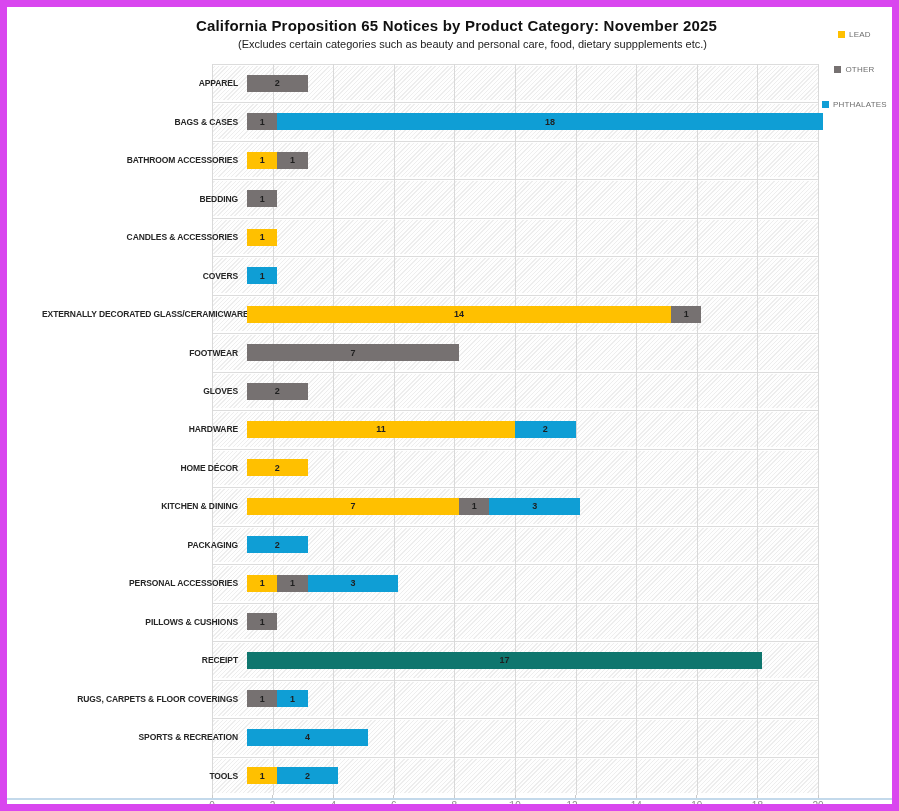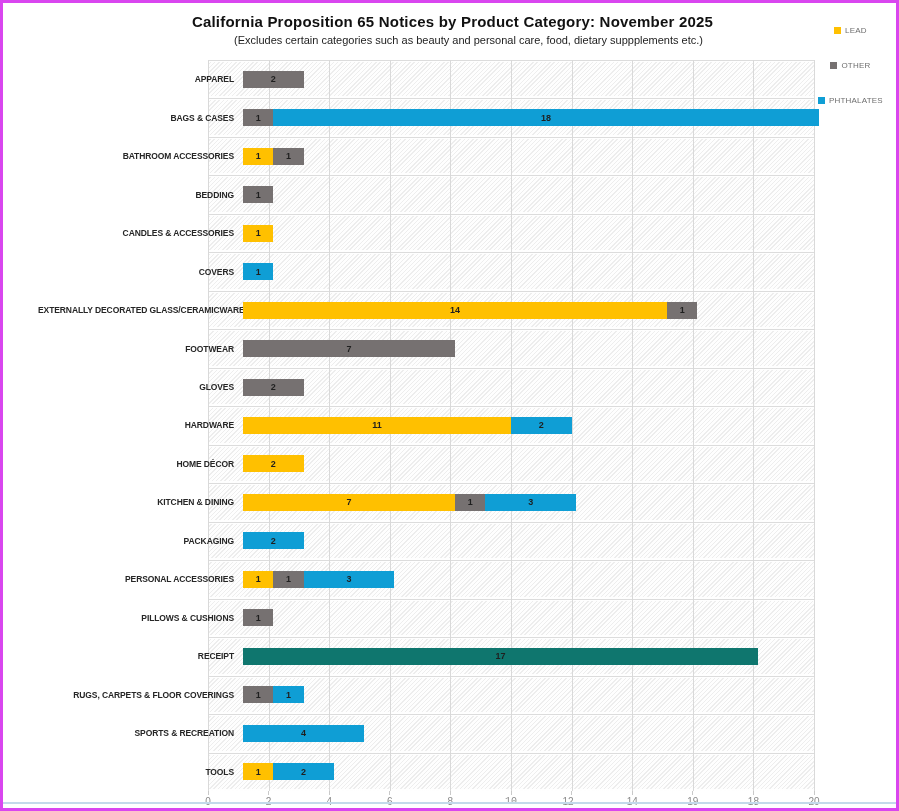--- a/index.html
+++ b/index.html
@@ -1,18 +1,18 @@
 <!DOCTYPE html>
 <html><head>
 <meta charset="utf-8">
 <style>
   html,body{margin:0;padding:0;background:#fff;font-family:"Liberation Sans",sans-serif;}
   #app{
     position:relative;width:899px;height:811px;box-sizing:border-box;
-    background:#ffffff;border:3px solid #d946ef;overflow:hidden;
+    background:#ffffff;border:7px solid #d946ef;overflow:hidden;
   }
   .chart-title{
     position:absolute;left:0;top:10px;width:899px;text-align:center;
     font-size:15px;font-weight:bold;color:#111;letter-spacing:0.2px;
   }
   .chart-subtitle{
     position:absolute;left:0;top:31px;width:899px;text-align:center;
     font-size:11px;color:#222;padding-left:16px;
   }
   .legend{

